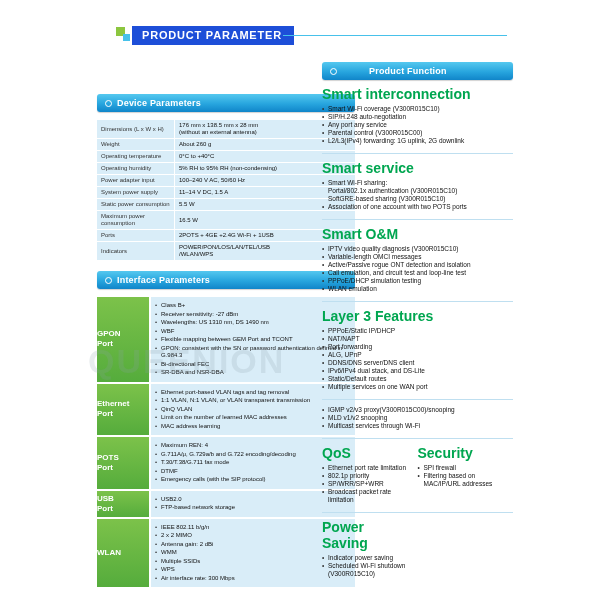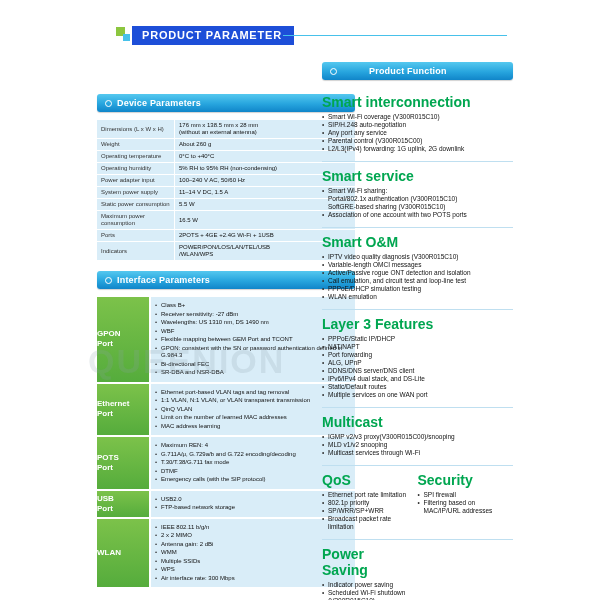--- a/index.html
+++ b/index.html
@@ -53,21 +53,21 @@
 
   
   ul.blist { list-style:none; }
   ul.blist li {
     position:relative; padding-left:6px; font-size:6px; line-height:7.5px;
     margin:1px 0; white-space:pre-line; color:#111;
   }
   ul.blist li::before { content:"•"; position:absolute; left:0; top:0; color:#333; }
 
   
-  .col-right .sec-header { margin-bottom:8px;gap:32px; }
+  .col-right .sec-header { margin-bottom:0;gap:32px; }
   .rsec { border-bottom:1px solid #BFDFF0; padding:6px 0 8px; }
   .rsec.last { border-bottom:none; }
   .rsec h3 { color:#00A650; font-size:14px; font-weight:bold; margin-bottom:3px; }
   .rsec ul.blist li { font-size:6.5px; line-height:8px; margin:0; }
   .dual { display:flex; }
   .dual .half { width:50%; padding-right:6px; }
 
   
   .watermark {
     position:absolute; left:88px; top:342px; width:260px;
@@ -274,21 +274,20 @@
           <li>Port forwarding</li>
           <li>ALG, UPnP</li>
           <li>DDNS/DNS server/DNS client</li>
           <li>IPv6/IPv4 dual stack, and DS-Lite</li>
           <li>Static/Default routes</li>
           <li>Multiple services on one WAN port</li>
         </ul>
     </div>
 
     <div class="rsec">
-      <h3>Multicast</h3>
       <ul class="blist">
 
       <li>IGMP v2/v3 proxy(V300R015C00)/snooping</li>
           <li>MLD v1/v2 snooping</li>
           <li>Multicast services through Wi-Fi</li>
         </ul>
     </div>
 
     <div class="rsec dual">
       <div class="half">

